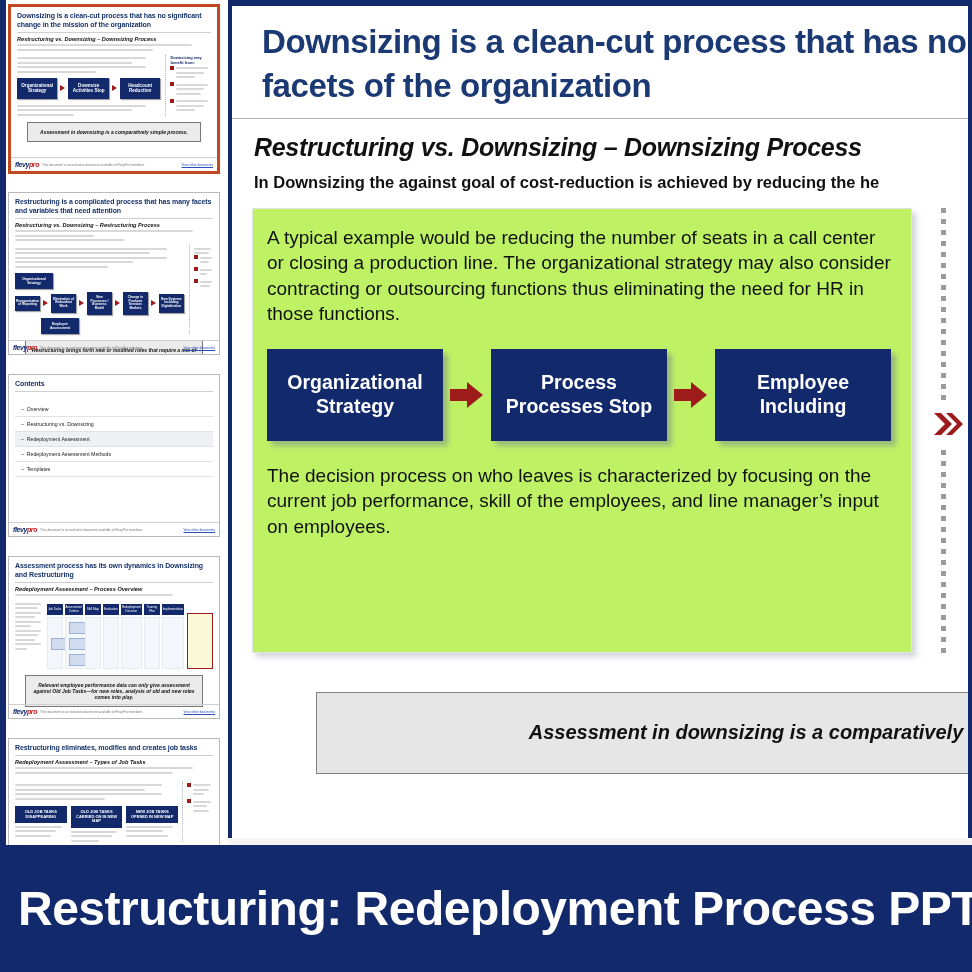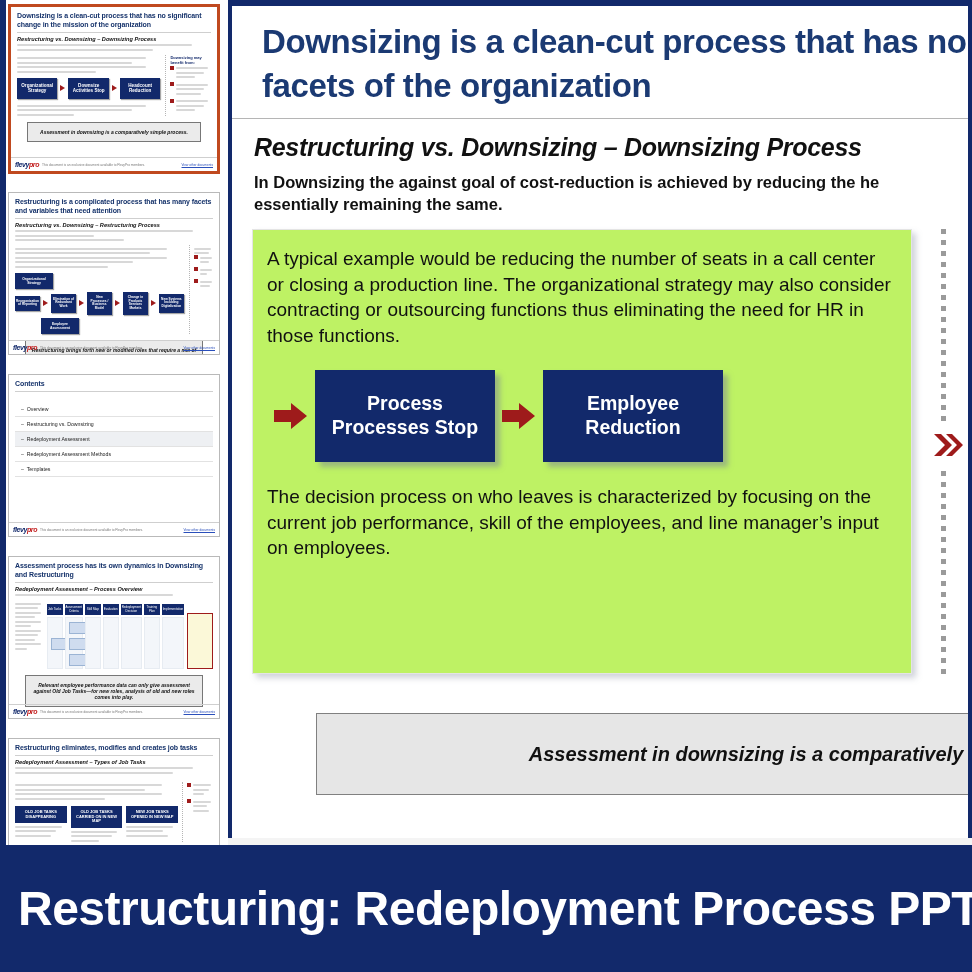--- a/index.html
+++ b/index.html
@@ -654,45 +654,47 @@
 
       <div class="hdr-zone">
         <div class="hdr-title">Downsizing is a clean-cut process that has no s</div>
         <div class="hdr-title">facets of the organization</div>
       </div>
 
       <div class="sub-zone">
         <div class="sub-title">Restructuring vs. Downsizing – Downsizing Process</div>
         <div class="sub-lead">
           <span>In Downsizing the against goal of cost-reduction is achieved by reducing the he</span>
-          <span class="l2">essentially remaining the same.</span>
         </div>
       </div>
 
       <div class="content">
 
         <div class="card">
           <div class="para">A typical example would be reducing the number of seats in a call center or closing a production line.  The organizational strategy may also consider contracting or outsourcing functions thus eliminating the need for HR in those functions.</div>
 
           <div class="flow">
+            <div class="flow-box">
+              <span><span>Organizational</span><br><span>Strategy</span></span>
+            </div>
             <div class="flow-arrow">
               <svg width="34" height="30" viewBox="0 0 34 30">
                 <path d="M0 9 L17 9 L17 2 L33 15 L17 28 L17 21 L0 21 Z" fill="#9e1b1b"></path>
               </svg>
             </div>
             <div class="flow-box">
               <span><span>Process</span><br><span>Processes Stop</span></span>
             </div>
             <div class="flow-arrow">
               <svg width="34" height="30" viewBox="0 0 34 30">
                 <path d="M0 9 L17 9 L17 2 L33 15 L17 28 L17 21 L0 21 Z" fill="#9e1b1b"></path>
               </svg>
             </div>
             <div class="flow-box">
-              <span><span>Employee</span><br><span>Reduction</span></span>
+              <span><span>Employee</span><br><span>Including</span></span>
             </div>
           </div>
 
           <div class="para p2">The decision process on who leaves is characterized by focusing on the current job performance, skill of the employees, and line manager’s input on employees.</div>
         </div>
 
         <div class="divider">
           <div class="dots"></div>
           <div class="chev">
             <svg width="30" height="28" viewBox="0 0 30 28">

